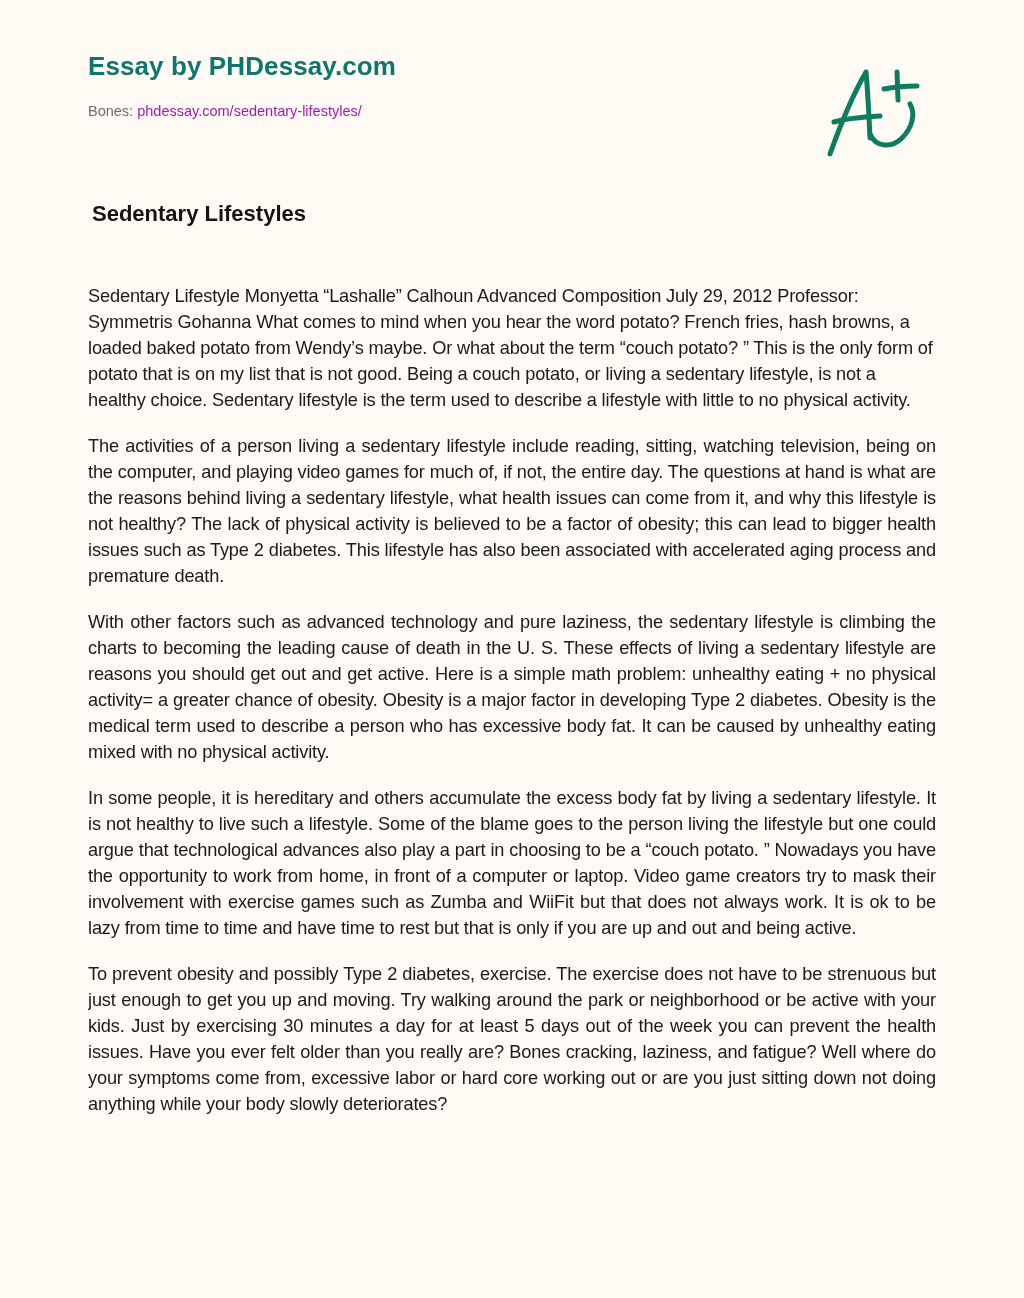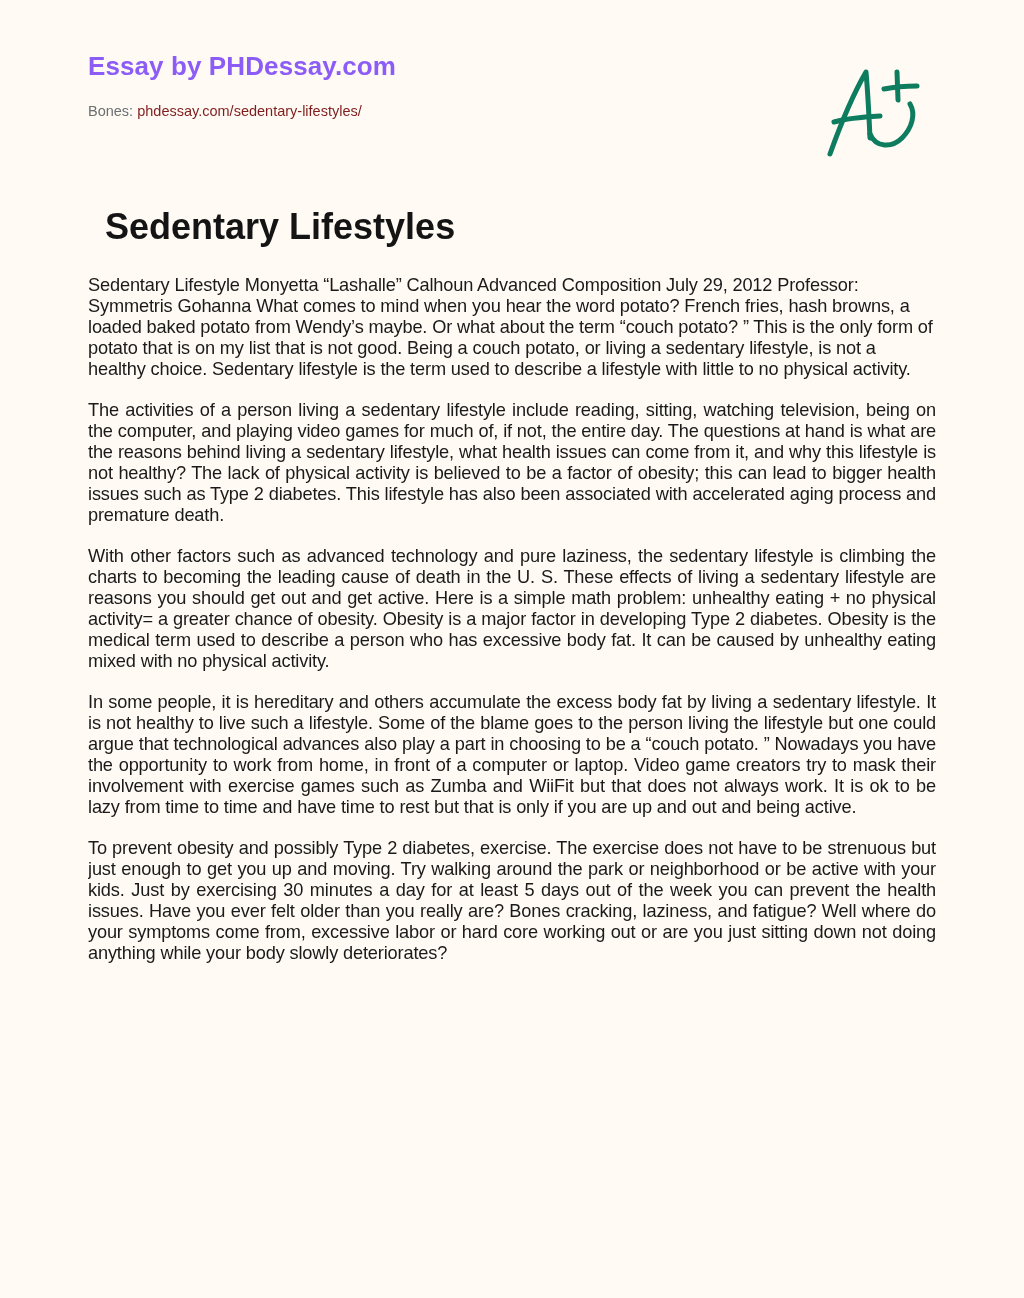--- a/index.html
+++ b/index.html
@@ -17,64 +17,64 @@
     }
     .header {
       position: absolute;
       left: 88px;
       top: 50px;
       width: 700px;
     }
     .site-title {
       font-size: 26px;
       font-weight: bold;
-      color: #8b5cf6;
+      color: #0f766e;
       letter-spacing: 0.1px;
       line-height: 32px;
       margin: 0;
     }
     .source-line {
       margin-top: 20px;
       font-size: 14.5px;
       line-height: 18px;
       color: #6b6f72;
     }
     .source-link {
-      color: #7f1d1d;
+      color: #a21caf;
       text-decoration: none;
     }
     .logo {
       position: absolute;
       left: 822px;
       top: 64px;
       width: 108px;
       height: 96px;
     }
     .doc-title {
       position: absolute;
       left: 88px;
       top: 190px;
-      margin: 17px;
-      font-size: 36px;
+      margin: 4px;
+      font-size: 22px;
       font-weight: bold;
       color: #141414;
       line-height: 40px;
     }
     .content {
       position: absolute;
       left: 88px;
       top: 271px;
       width: 848px;
       height: 979px;
       overflow: hidden;
     }
     .content p {
-      margin: 4px 0 20px 0;
+      margin: 12px 0 20px 0;
       font-size: 18.2px;
-      line-height: 21px;
+      line-height: 26px;
       text-align: justify;
       color: #1a1a1a;
       letter-spacing: -0.15px;
     }
     .content p.first {
       text-align: left;
     }
   </style>
 </head>
 <body>

